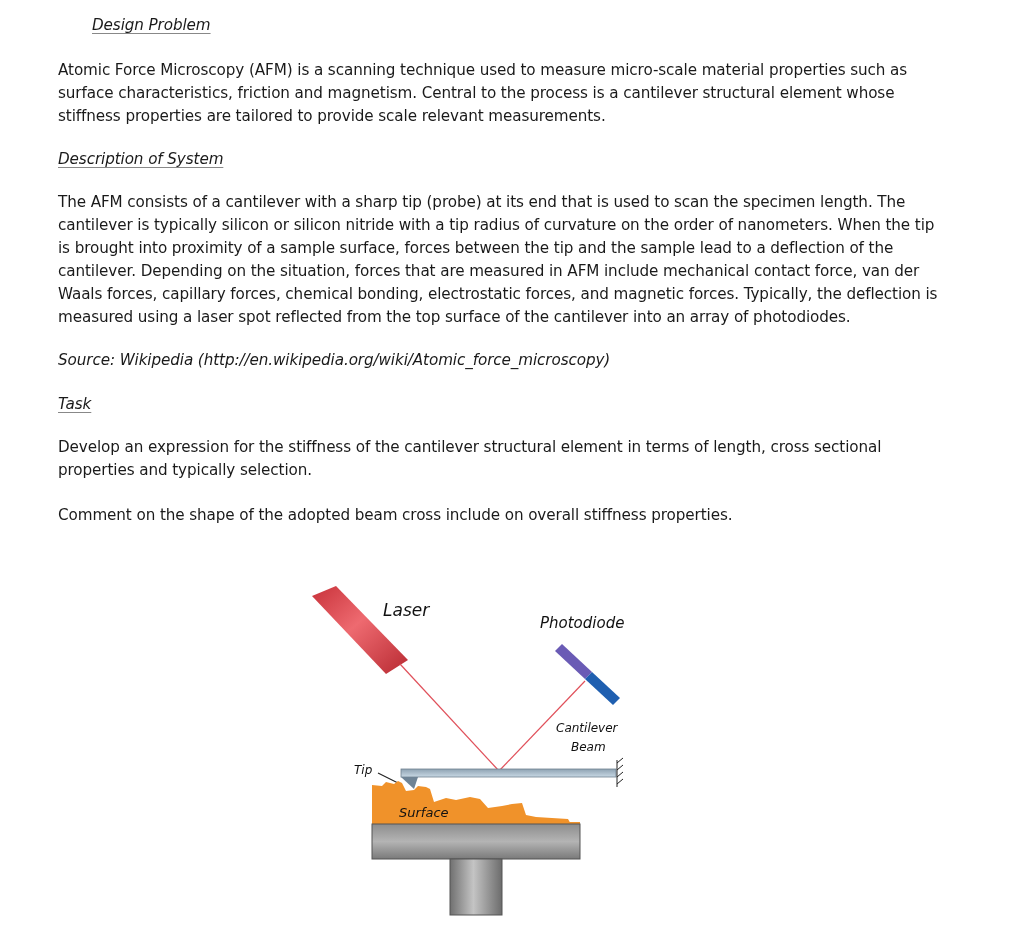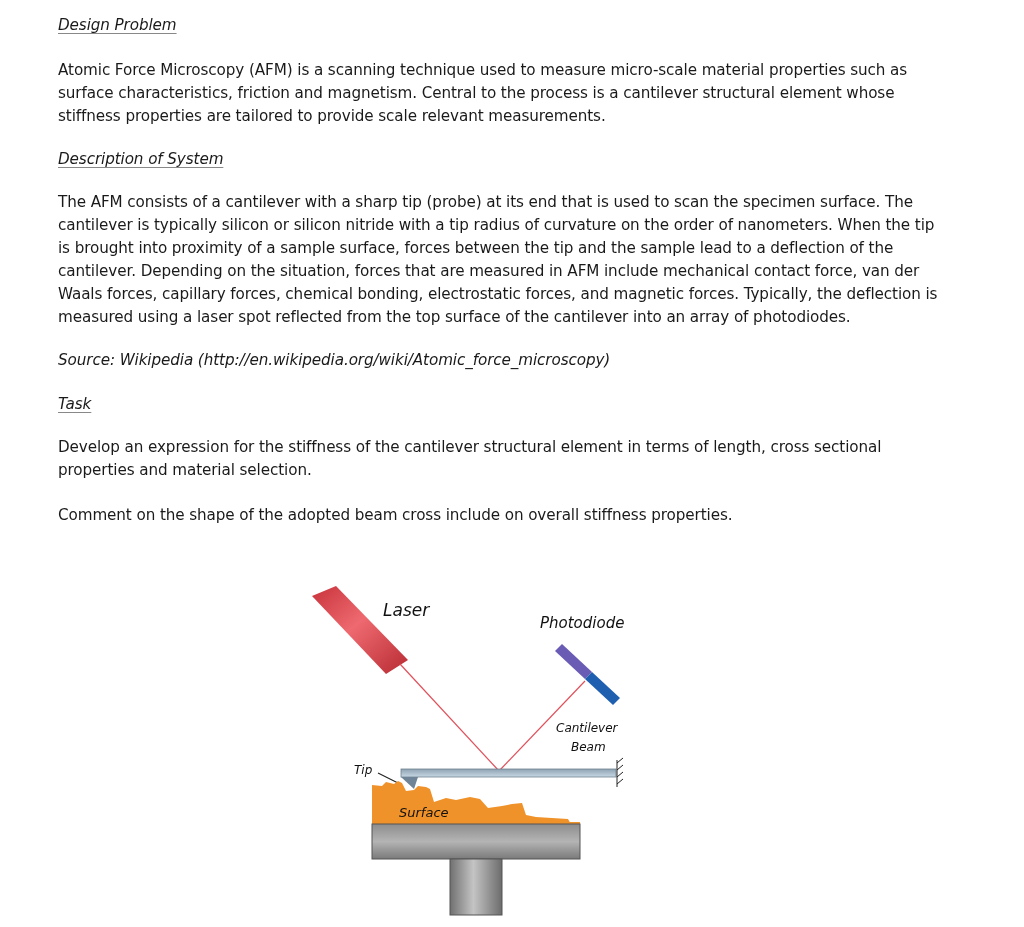--- a/index.html
+++ b/index.html
@@ -8,46 +8,46 @@
   .txt { position: absolute; left: 58px; font-size: 15.2px; line-height: 23px; letter-spacing: -0.1px; }
   .heading { font-style: italic; text-decoration: underline; text-decoration-color: #888; text-underline-offset: 3px; }
   .para { width: 910px; }
   .italic { font-style: italic; }
   #figure { position: absolute; left: 290px; top: 570px; width: 380px; height: 357px; }
   .lbl { font-family: "DejaVu Sans", sans-serif; font-style: italic; fill: #111; }
 </style>
 </head>
 <body>
 
-<div class="txt heading" style="top:14px;">Design Problem</div>
+<div class="txt heading" style="top:14px;margin-left:34px;">Design Problem</div>
 
 <div class="txt para" style="top:59px;">
   <div>Atomic Force Microscopy (AFM) is a scanning technique used to measure micro-scale material properties such as</div>
   <div>surface characteristics, friction and magnetism. Central to the process is a cantilever structural element whose</div>
   <div>stiffness properties are tailored to provide scale relevant measurements.</div>
 </div>
 
 <div class="txt heading" style="top:148px;font-style:italic;">Description of System</div>
 
 <div class="txt para" style="top:191px;">
-  <div>The AFM consists of a cantilever with a sharp tip (probe) at its end that is used to scan the specimen surface. The</div>
+  <div>The AFM consists of a cantilever with a sharp tip (probe) at its end that is used to scan the specimen length. The</div>
   <div>cantilever is typically silicon or silicon nitride with a tip radius of curvature on the order of nanometers. When the tip</div>
   <div>is brought into proximity of a sample surface, forces between the tip and the sample lead to a deflection of the</div>
   <div>cantilever. Depending on the situation, forces that are measured in AFM include mechanical contact force, van der</div>
   <div>Waals forces, capillary forces, chemical bonding, electrostatic forces, and magnetic forces. Typically, the deflection is</div>
   <div>measured using a laser spot reflected from the top surface of the cantilever into an array of photodiodes.</div>
 </div>
 
 <div class="txt italic" style="top:349px;text-align:center;">Source: Wikipedia (http://en.wikipedia.org/wiki/Atomic_force_microscopy)</div>
 
 <div class="txt heading" style="top:393px;">Task</div>
 
 <div class="txt para" style="top:436px;">
   <div>Develop an expression for the stiffness of the cantilever structural element in terms of length, cross sectional</div>
-  <div>properties and material selection.</div>
+  <div>properties and typically selection.</div>
 </div>
 
 <div class="txt para" style="top:504px;">Comment on the shape of the adopted beam cross include on overall stiffness properties.</div>
 
 <svg id="figure" viewBox="0 0 380 357" xmlns="http://www.w3.org/2000/svg">
   <defs>
     <linearGradient id="laserGrad" x1="0" y1="0" x2="1" y2="1">
       <stop offset="0" stop-color="#c8323a"></stop>
       <stop offset="0.45" stop-color="#ee6a70"></stop>
       <stop offset="1" stop-color="#b82a32"></stop>

